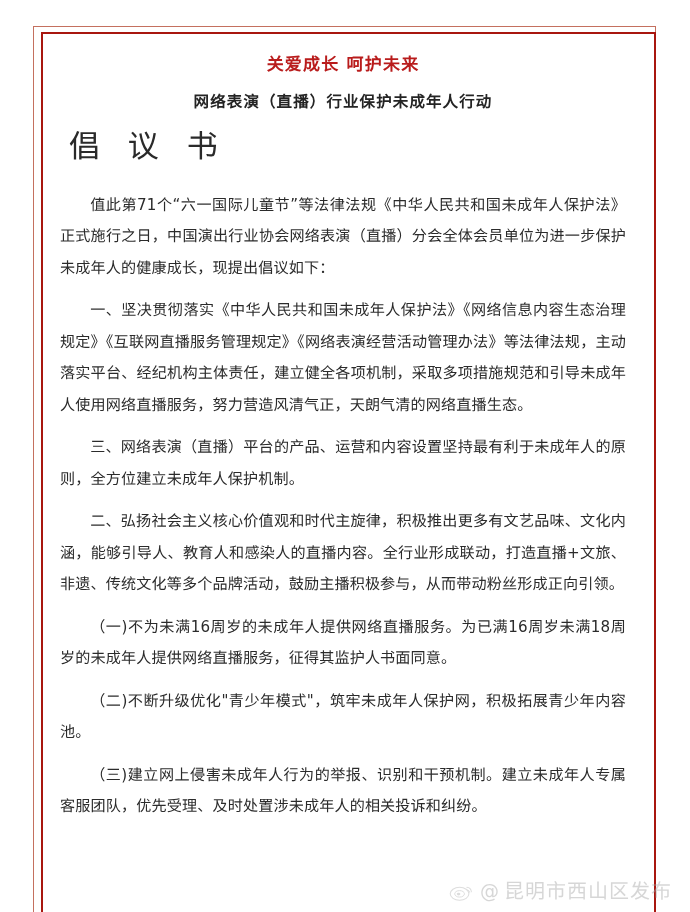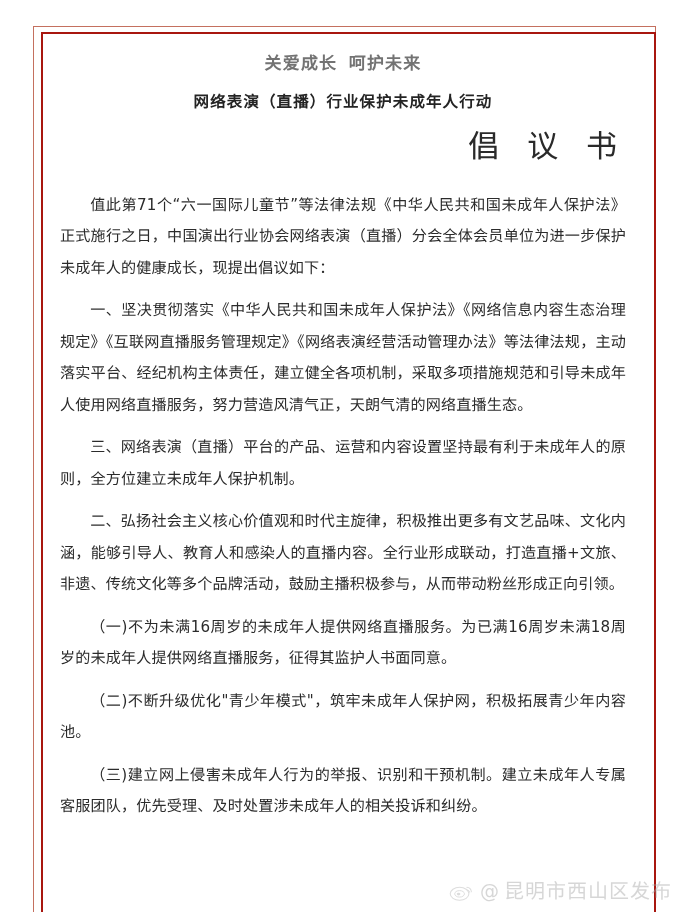--- a/index.html
+++ b/index.html
@@ -57,37 +57,36 @@
     left: 60px;
     top: 40px;
     width: 566px;
   }
 
   
   .heading-line-1 {
     text-align: center;
     font-size: 17px;
     font-weight: bold;
-    color: #737373;
+    color: #b91c1c;
     letter-spacing: 1.2px;
     line-height: 1.5;
     margin: 12px 0 0 0;
-    font-family: Liberation Mono, monospace;
   }
   .heading-line-2 {
     text-align: center;
     font-size: 15.5px;
     font-weight: bold;
     color: #242424;
     letter-spacing: 1.1px;
     line-height: 1.5;
     margin: 13px 0 4px 0;
   }
   .heading-title {
-    text-align: right;
+    text-align: left;
     font-family: "DejaVu Serif", "Liberation Serif", serif;
     font-size: 31px;
     font-weight: normal;
     color: #2a2a2a;
     letter-spacing: 9px;
     text-indent: 9px;
     line-height: 1.35;
     margin: 12px 0 0 0;
   }
 

